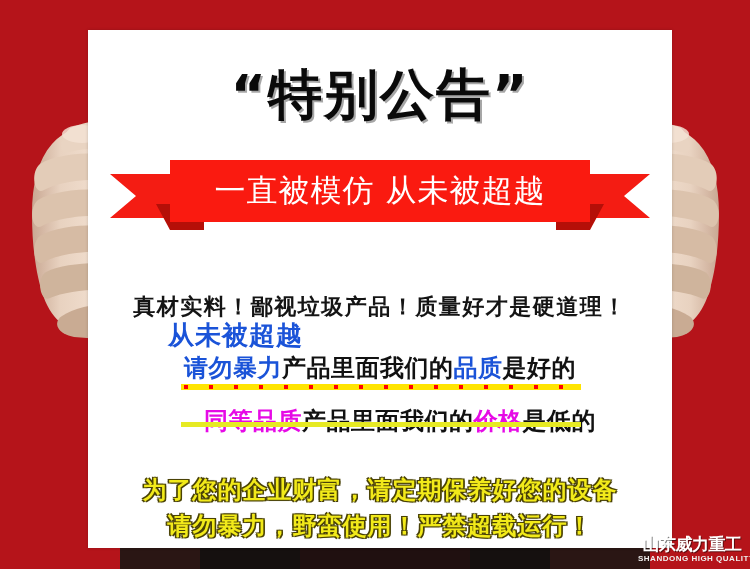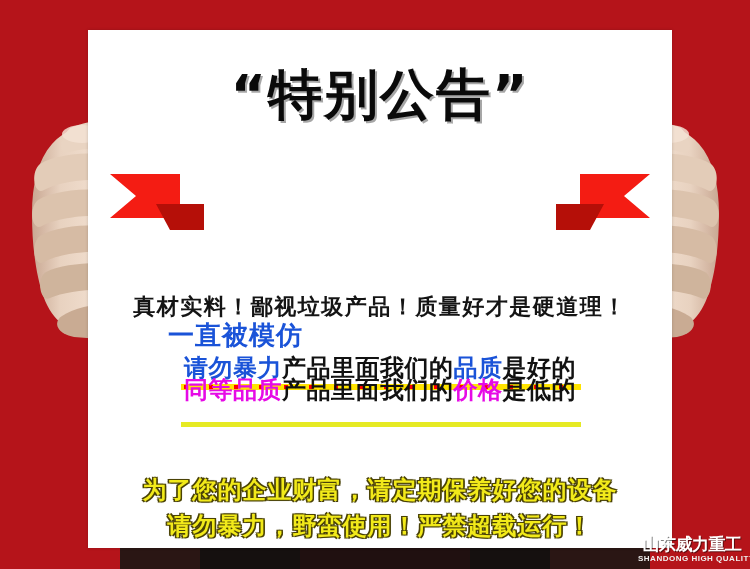--- a/index.html
+++ b/index.html
@@ -176,21 +176,21 @@
     width: 100%;
     text-align: center;
     font-family: "DejaVu Sans", "Liberation Sans", sans-serif;
     font-weight: bold;
     font-size: 24px;
     letter-spacing: 0.5px;
     color: #111111;
     white-space: nowrap;
   }
   .claim-1 { top: 322px; }
-  .claim-2 { top: 344px; }
+  .claim-2 { top: 375px; padding-left: 20px; }
   .hl-blue    { color: #1a53d8; }
   .hl-magenta { color: #e60ae6; }
 
   .underline {
     position: absolute;
     height: 6px;
     left: 93px;
     width: 400px;
   }
   .underline.dotted-line {
@@ -332,25 +332,28 @@
 
   <div class="sign">
 
     <div class="title">“特别公告”</div>
 
     <div class="ribbon-wrap">
       <div class="ribbon-tail left"></div>
       <div class="ribbon-tail right"></div>
       <div class="ribbon-fold left"></div>
       <div class="ribbon-fold right"></div>
+      <div class="ribbon-main">
+        <span class="ribbon-text">一直被模仿  从未被超越</span>
+      </div>
     </div>
 
     <div class="slogan-black">真材实料！鄙视垃圾产品！质量好才是硬道理！</div>
 
-    <div class="we-believe">一直被模仿</div>
+    <div class="we-believe">从未被超越</div>
 
     <div class="claim claim-1">
       <span class="hl-blue">请勿暴力</span><span>产品里面我们的</span><span class="hl-blue">品质</span><span>是好的</span>
     </div>
     <div class="underline dotted-line"></div>
 
     <div class="claim claim-2">
       <span class="hl-magenta">同等品质</span><span>产品里面我们的</span><span class="hl-magenta">价格</span><span>是低的</span>
     </div>
     <div class="underline solid-line"></div>

